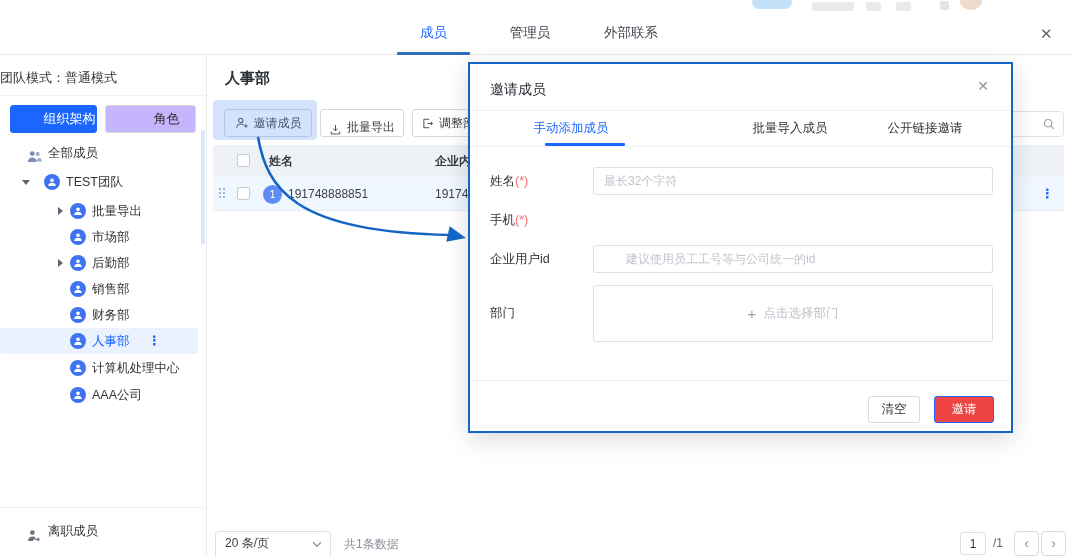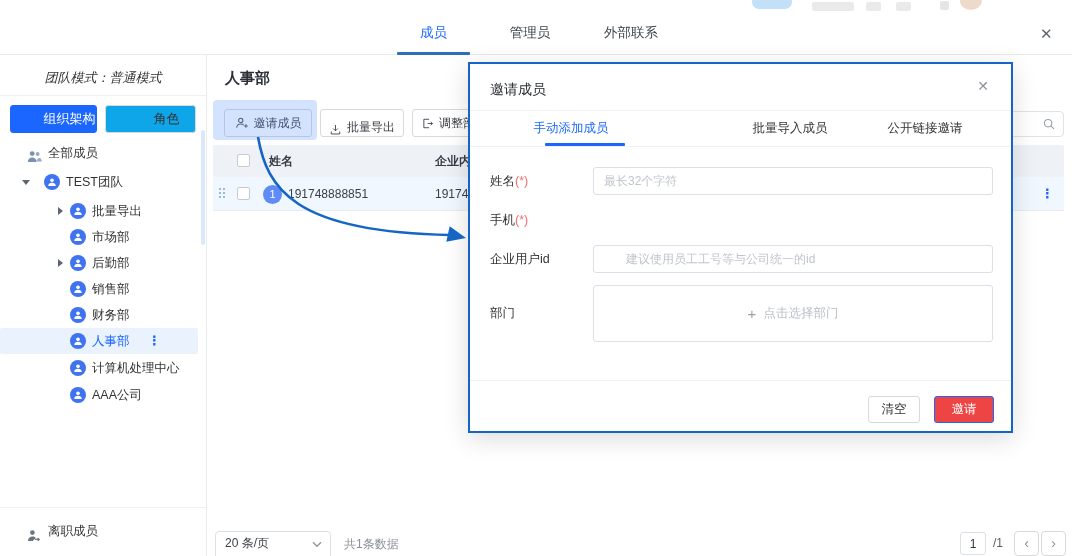--- a/index.html
+++ b/index.html
@@ -13,25 +13,25 @@
 
   
   #tabbar { position:absolute; left:0; top:12px; width:1072px; height:43px; background:#fff; border-bottom:1px solid #e9e9e9; }
   .top-tab { position:absolute; top:0; height:42px; line-height:42px; text-align:center; font-size:13.5px; color:#3d434b; cursor:pointer;font-family:Liberation Serif, serif; }
   .top-tab.active { color:#1a66ff; }
   .top-tab-underline { position:absolute; top:40px; height:3px; background:#2e6fb7; border-radius:1px; }
   .close-x { position:absolute; font-size:15px; color:#5f6673; cursor:pointer; line-height:1; }
 
   
   #sidebar { position:absolute; left:0; top:55px; width:207px; height:501px; background:#fff; border-right:1px solid #ebebeb; }
-  .mode-label { position:absolute; left:0; top:14px; width:100%; text-align:center; font-size:13px; color:#333;font-style:italic; }
+  .mode-label { position:absolute; left:0; top:14px; width:100%; text-align:left; font-size:13px; color:#333; }
   .side-divider { position:absolute; left:0; right:0; height:1px; background:#f0f0f0; }
   .side-btn { position:absolute; top:50px; height:28px; line-height:26px; text-align:center; font-size:13px; border-radius:3px; cursor:pointer;padding-left:32px; }
   .side-btn.primary { background:#1a66ff; color:#fff; border:1px solid #1a66ff; }
-  .side-btn.ghost { background:#0ea5e9; color:#333; border:1px solid #d9d9d9; }
+  .side-btn.ghost { background:#c4b5fd; color:#333; border:1px solid #d9d9d9; }
   .trow { position:absolute; left:0; width:198px; height:26px; line-height:26px; cursor:pointer; }
   .trow.selected { background:#e9f2fd; border-radius:2px; }
   .trow.selected .tlabel { color:#1a66ff; }
   .tlabel { position:absolute; top:0; font-size:12.5px; color:#333; white-space:nowrap; }
   .caret-down { position:absolute; top:11px; width:0; height:0; border-left:4px solid transparent; border-right:4px solid transparent; border-top:5px solid #5f6673; }
   .caret-right { position:absolute; top:9px; width:0; height:0; border-top:4px solid transparent; border-bottom:4px solid transparent; border-left:5px solid #5f6673; }
   .dept-avatar { position:absolute; top:5px; width:16px; height:16px; border-radius:50%; background:#3f73f0; display:flex; align-items:center; justify-content:center; }
   .more-dots { position:absolute; top:0; color:#1a66ff; font-size:13px; font-weight:bold; cursor:pointer; }
   .side-scrollthumb { position:absolute; right:1px; top:75px; width:4px; height:115px; background:#dbe7fb; border-radius:2px; }
 

